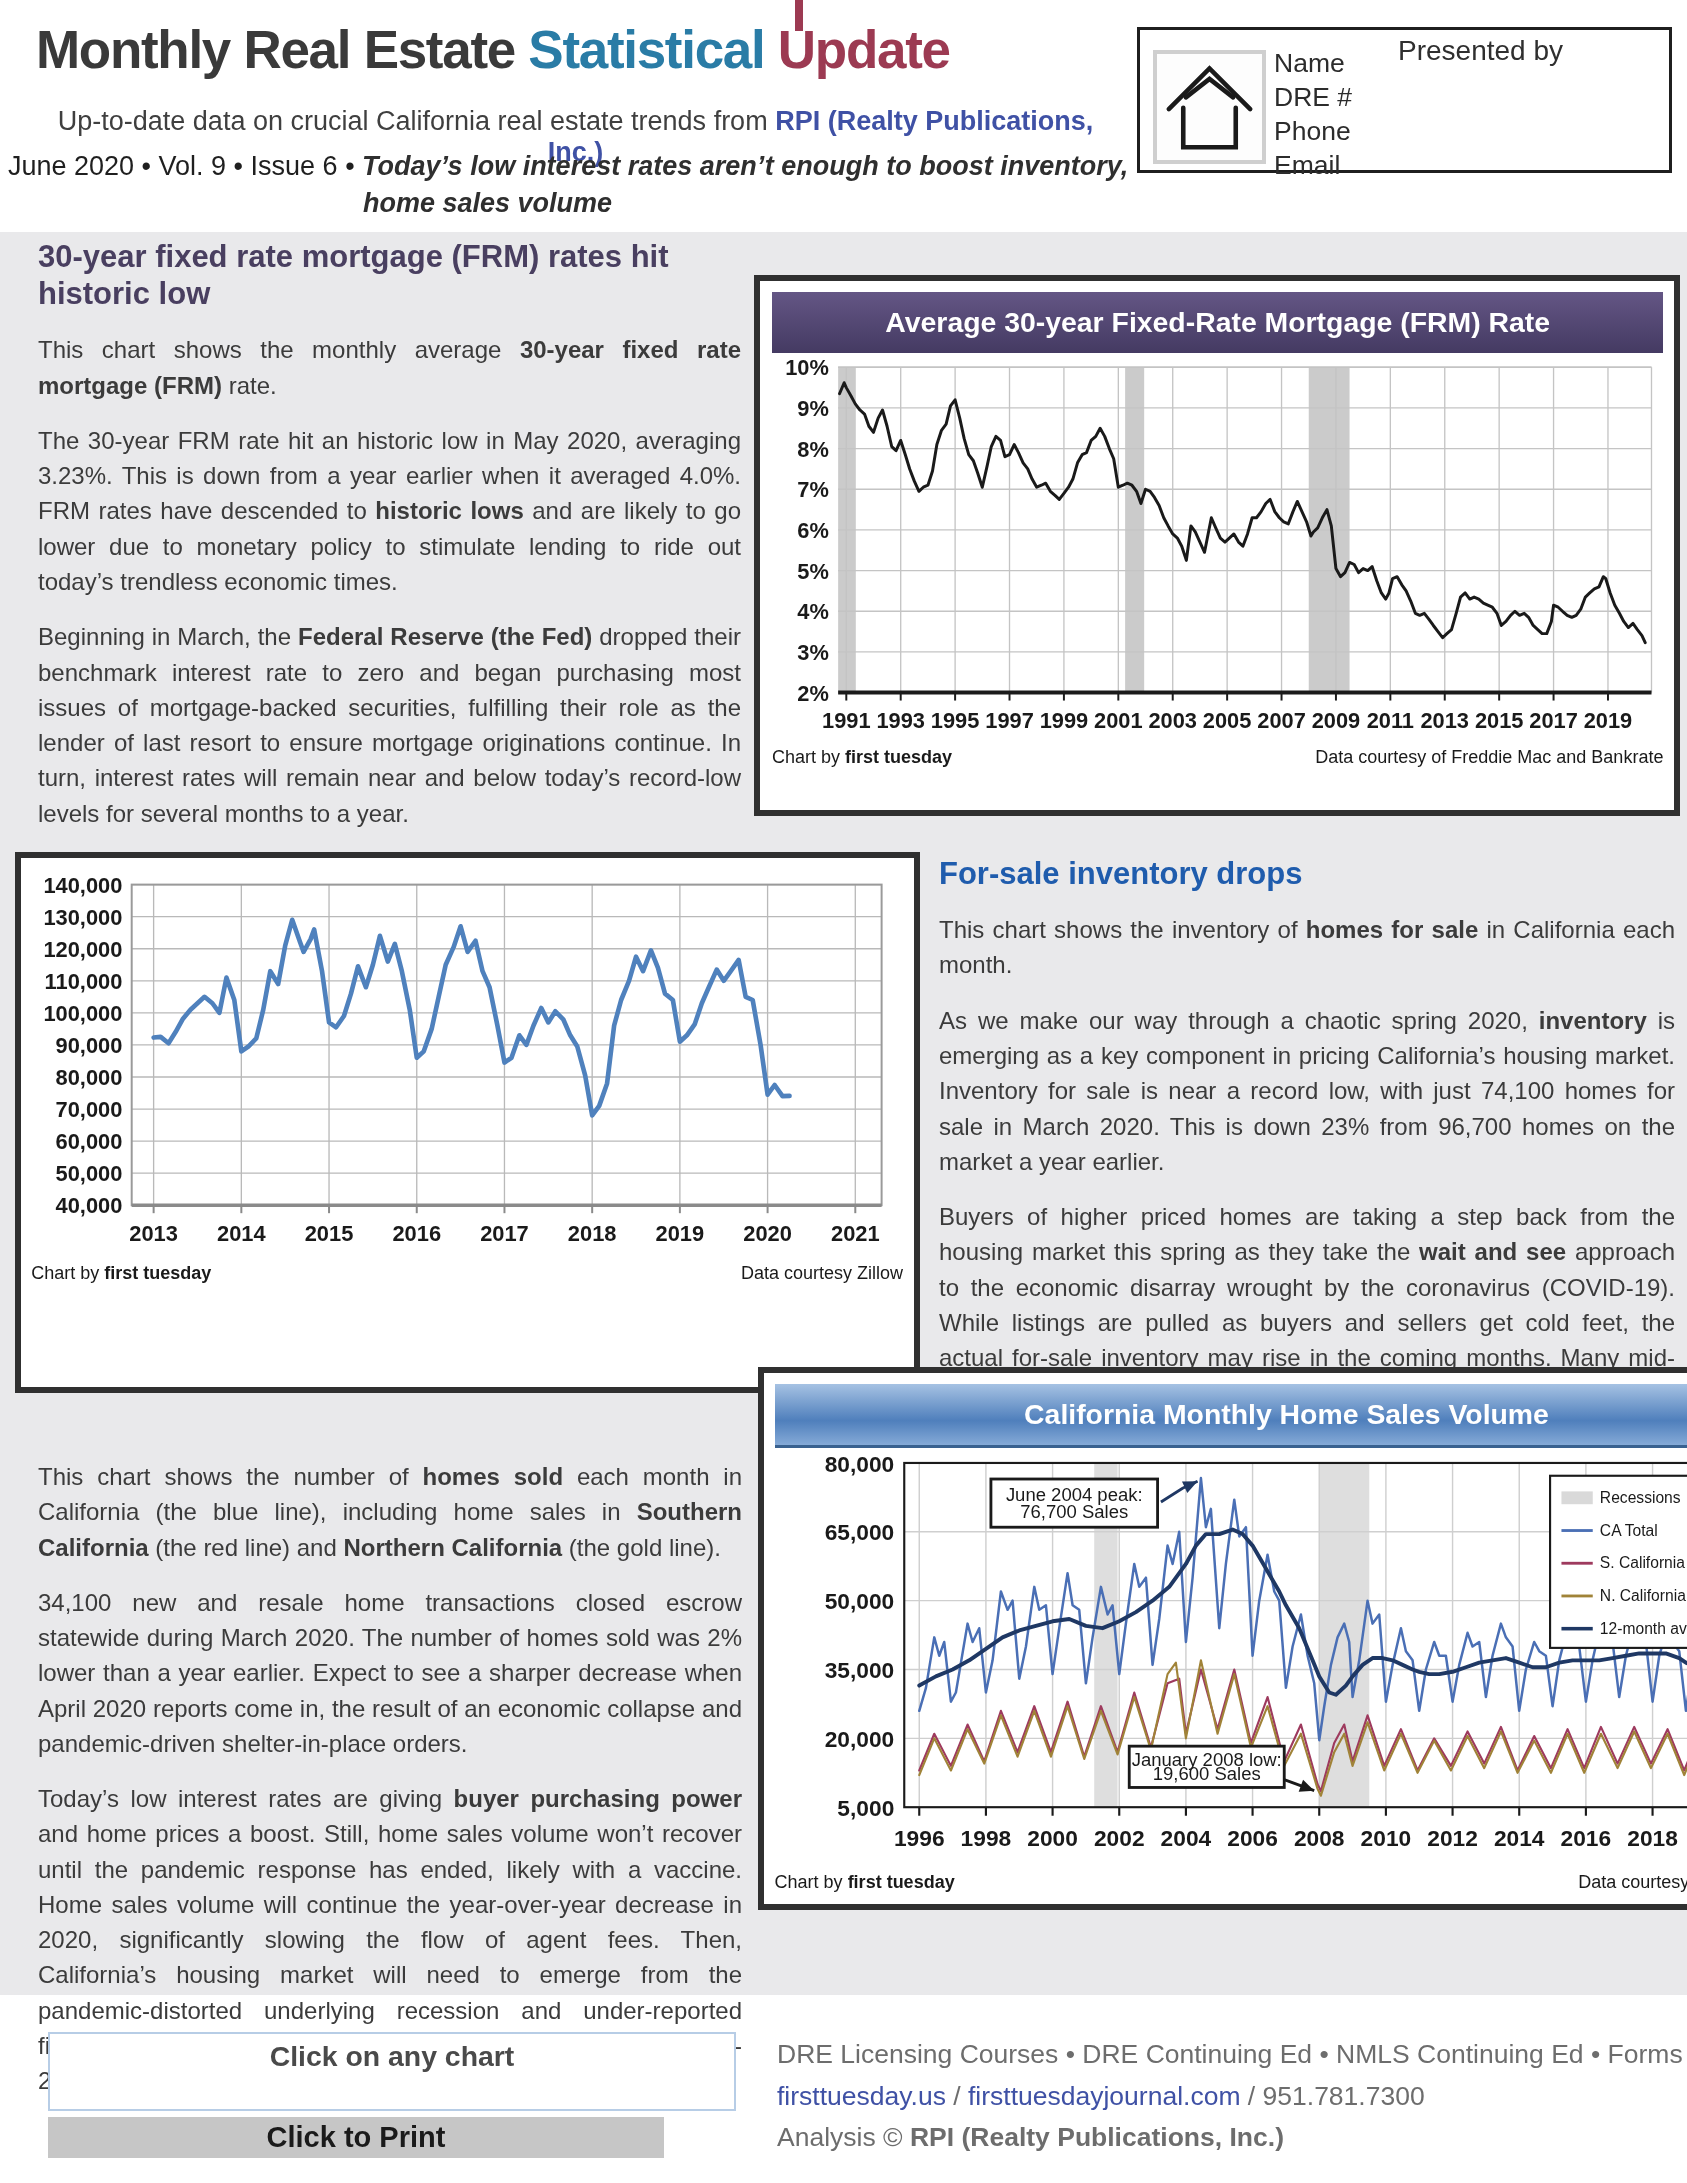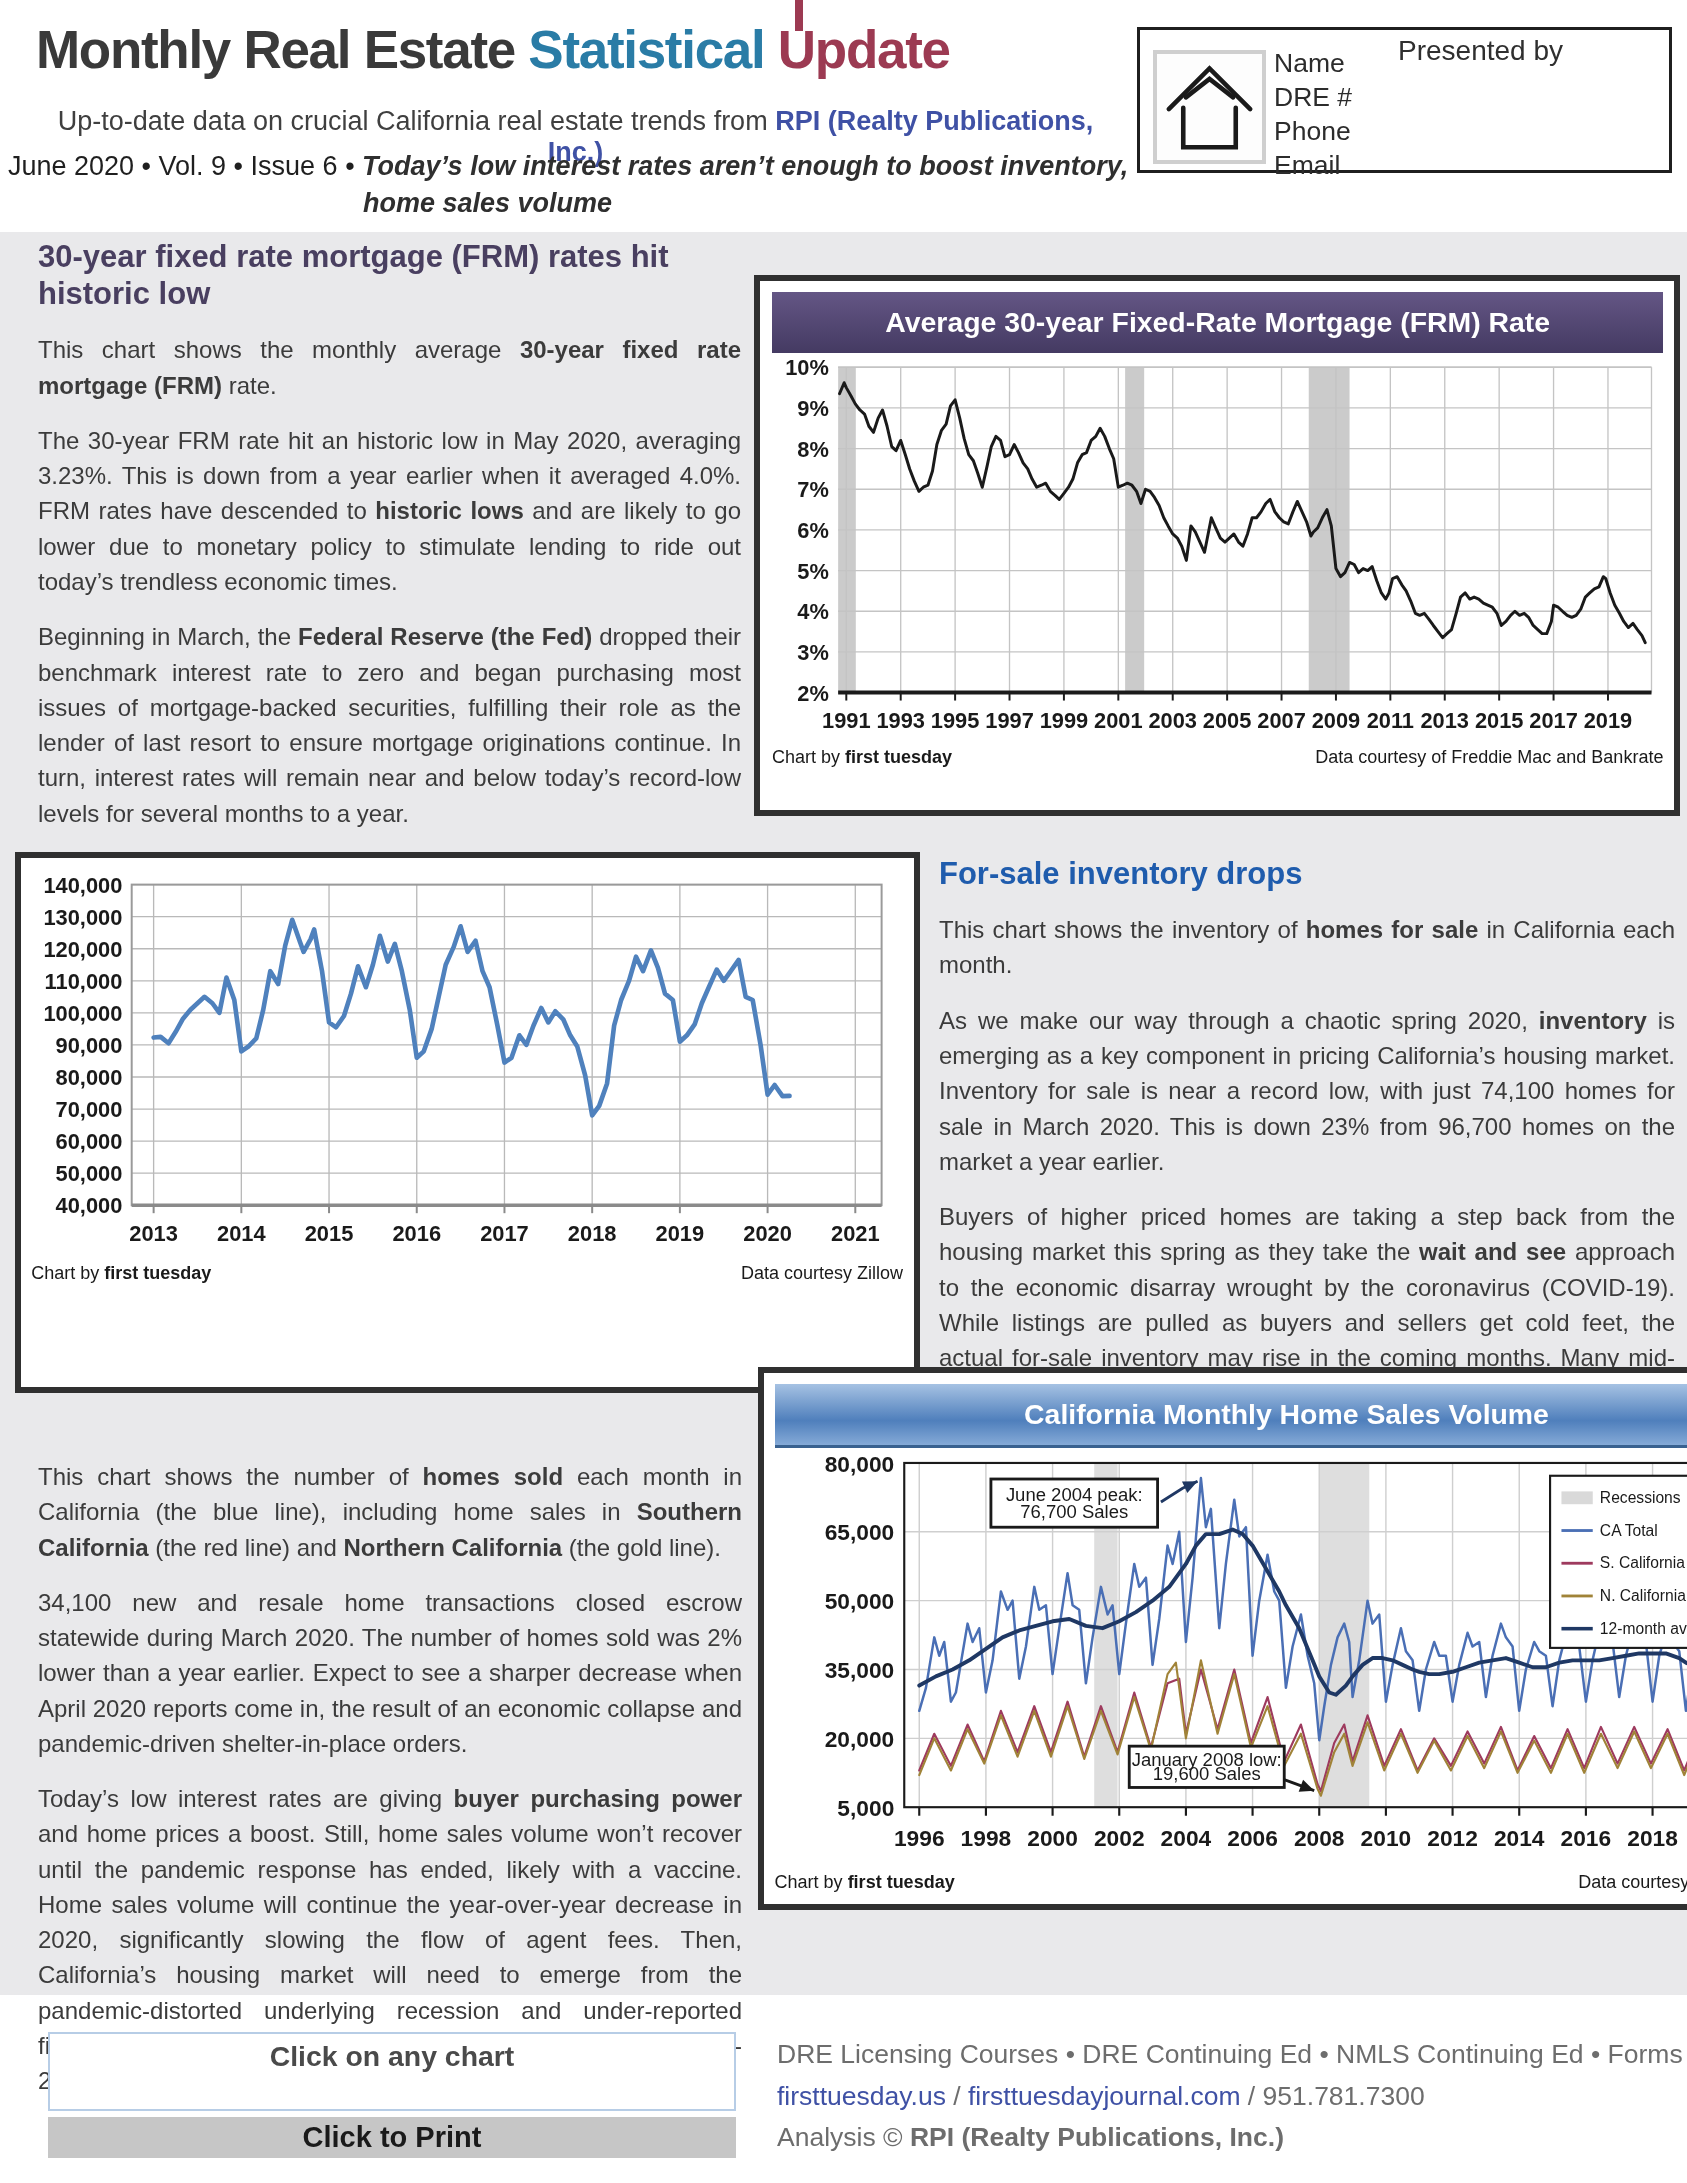--- a/index.html
+++ b/index.html
@@ -40,21 +40,21 @@
   .h-purple{background:linear-gradient(#645685,#443a62);}
   .h-blue{background:linear-gradient(#406ea9,#27497a);border-bottom:6px solid #1c3c66;}
   .h-ltblue{background:linear-gradient(#a6c2e3,#4f7fbc 60%,#85aad7);border-bottom:3.3px solid #39618f;}
   .chart svg{display:block;margin-top:5.3px;width:100%;}
   svg text{font-family:"Liberation Sans",sans-serif;}
   .chart-credits{display:flex;justify-content:space-between;font-size:18px;color:#1a1a1a;margin-top:1.3px;}
   
   .info-box{position:absolute;left:48px;top:2032px;width:688px;height:79px;background:#ffffff;
             border:2.6px solid #b7cde6;text-align:center;font-size:28.4px;font-weight:700;color:#4a4a4a;
             line-height:37px;padding-top:4px;box-sizing:border-box;}
-  .print-bar{position:absolute;left:48px;top:2117px;width:688px;height:41px;background:#c6c6c6;
+  .print-bar{position:absolute;left:48px;top:2117px;width:616px;height:41px;background:#c6c6c6;
              text-align:center;font-size:29px;font-weight:700;color:#1a1a1a;line-height:41px;cursor:pointer;}
   .foot-right{position:absolute;left:761px;top:2039px;width:921px;text-align:left;color:#6d6d6d;margin-left:16px;}
   .foot-right .fr1{font-size:26.5px;margin-bottom:10.6px;}
   .foot-right .fr2{font-size:26.5px;margin-bottom:10.6px;color:#6d6d6d;}
   .foot-right .fr3{font-size:26.5px;}
 </style>
 </head>
 <body>
 
 <div id="page">

